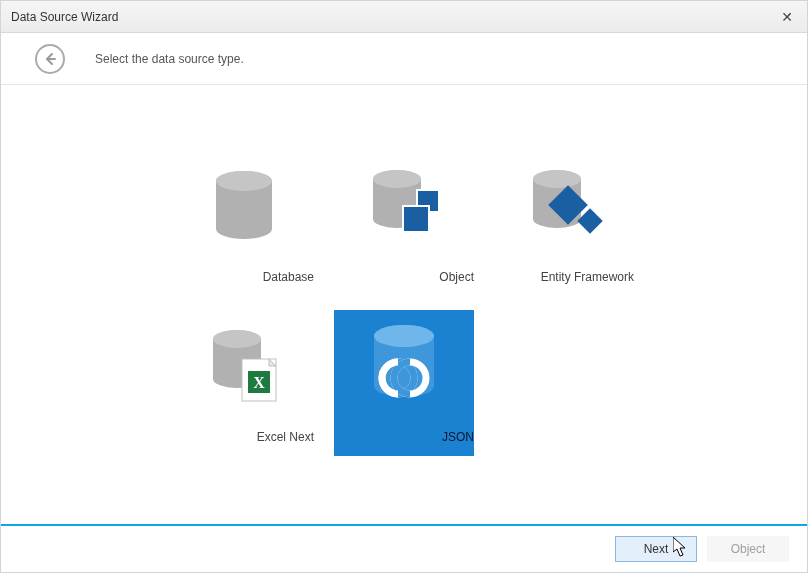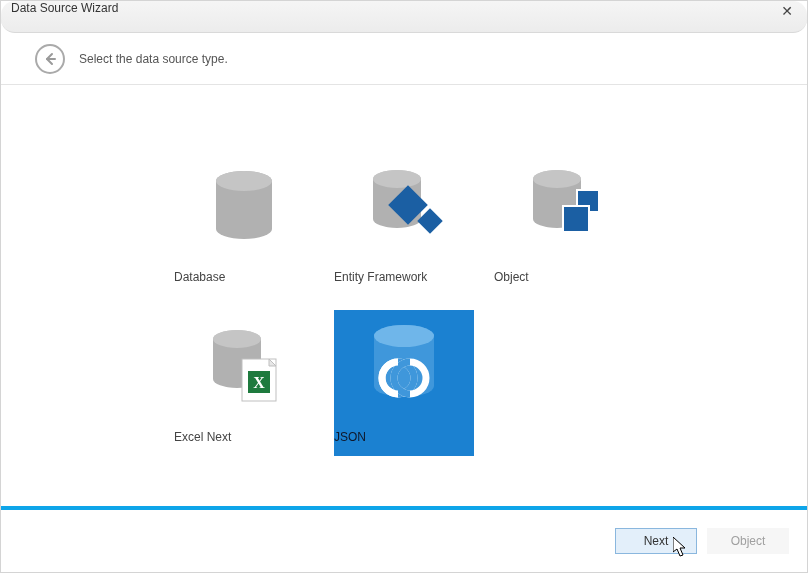--- a/index.html
+++ b/index.html
@@ -12,38 +12,37 @@
   .window {
     position: relative;
     width: 808px; height: 573px;
     border: 1px solid #d4d4d4;
     background: #fff;
   }
   .titlebar {
     height: 32px;
     background: linear-gradient(#f5f5f5,#ececec);
     border-bottom: 1px solid #d9d9d9;
-    display: flex; align-items: flex-start;
+    display: flex; align-items: center;
     padding: 0 10px;
     font-size: 12px;
     color: #333;
-    border-radius: 14px;
   }
   .titlebar .title { flex: 1; }
   .titlebar .close {
     width: 20px; height: 20px;
     display:flex; align-items:center; justify-content:center;
     font-size: 14px; color:#444; cursor:pointer;
   }
   .subheader {
     height: 52px;
     border-bottom: 1px solid #e4e4e4;
     display:flex; align-items:center;
     padding: 0 10px 0 34px;
-    gap: 14px;
+    gap: 30px;
     font-size: 12px;
     color:#555;
   }
   .back-btn {
     width: 30px; height: 30px;
     border: 2px solid #aaa;
     border-radius: 50%;
     display:flex; align-items:center; justify-content:center;
     cursor: default;
   }
@@ -56,40 +55,40 @@
     transform: translate(-50%, -50%);
     display:grid;
     grid-template-columns: repeat(3, 160px);
     grid-auto-rows: 160px;
     gap: 0px 0px;
   }
   .tile {
     width:140px; height:146px;
     margin: 6px 10px;
     display:flex; flex-direction:column;
-    align-items:flex-start; justify-content:flex-end;
+    align-items:flex-end; justify-content:flex-end;
     padding-bottom: 12px;
     font-size: 12px;
     color:#444;
     cursor:pointer;
     position:relative;
   }
   .tile .icon-area {
     flex:1; width:100%;
     display:flex; align-items:center; justify-content:center;
   }
   .tile.selected {
     background:#1b81d1;
     color:#0f172a;
   }
   .tile .label { margin-top:6px; }
   .footer {
     position:absolute; left:0; right:0; bottom:0;
-    height:66px;
-    border-top:4px solid #0ea5e9;
+    height:48px;
+    border-top:2px solid #0ea5e9;
     display:flex; align-items:center; justify-content:flex-end;
     padding: 0 18px;
     gap: 10px;
   }
   .btn {
     width: 82px; height: 26px;
     font-size: 12px;
     display:flex; align-items:center; justify-content:center;
     border:1px solid transparent;
     cursor:pointer;
@@ -144,44 +143,44 @@
         </div>
         <div class="label">Database</div>
       </div>
 
       <div class="tile">
         <div class="icon-area">
           <svg width="84" height="84" viewBox="0 0 84 84">
             <ellipse cx="35" cy="14" rx="24" ry="9" fill="#c5c5c5"></ellipse>
             <path d="M11 14 V54 a24 9 0 0 0 48 0 V14" fill="#b1b1b1"></path>
             <ellipse cx="35" cy="14" rx="24" ry="9" fill="#c5c5c5"></ellipse>
-            <g transform="translate(46,40) rotate(45)">
-              <rect x="-14" y="-14" width="28" height="28" fill="#1b5fa3"></rect>
-            </g>
-            <g transform="translate(68,56) rotate(45)">
-              <rect x="-9" y="-9" width="18" height="18" fill="#1b5fa3"></rect>
-            </g>
-          </svg>
-        </div>
-        <div class="label">Entity Framework</div>
-      </div>
-
-      <div class="tile">
-        <div class="icon-area">
-          <svg width="84" height="84" viewBox="0 0 84 84">
-            <ellipse cx="35" cy="14" rx="24" ry="9" fill="#c5c5c5"></ellipse>
-            <path d="M11 14 V54 a24 9 0 0 0 48 0 V14" fill="#b1b1b1"></path>
-            <ellipse cx="35" cy="14" rx="24" ry="9" fill="#c5c5c5"></ellipse>
             <rect x="54" y="24" width="24" height="24" fill="#fff"></rect>
             <rect x="56" y="26" width="20" height="20" fill="#1b5fa3"></rect>
             <rect x="40" y="40" width="28" height="28" fill="#fff"></rect>
             <rect x="42" y="42" width="24" height="24" fill="#1b5fa3"></rect>
           </svg>
         </div>
         <div class="label">Object</div>
+      </div>
+
+      <div class="tile">
+        <div class="icon-area">
+          <svg width="84" height="84" viewBox="0 0 84 84">
+            <ellipse cx="35" cy="14" rx="24" ry="9" fill="#c5c5c5"></ellipse>
+            <path d="M11 14 V54 a24 9 0 0 0 48 0 V14" fill="#b1b1b1"></path>
+            <ellipse cx="35" cy="14" rx="24" ry="9" fill="#c5c5c5"></ellipse>
+            <g transform="translate(46,40) rotate(45)">
+              <rect x="-14" y="-14" width="28" height="28" fill="#1b5fa3"></rect>
+            </g>
+            <g transform="translate(68,56) rotate(45)">
+              <rect x="-9" y="-9" width="18" height="18" fill="#1b5fa3"></rect>
+            </g>
+          </svg>
+        </div>
+        <div class="label">Entity Framework</div>
       </div>
 
       <div class="tile">
         <div class="icon-area">
           <svg width="84" height="84" viewBox="0 0 84 84">
             <ellipse cx="35" cy="14" rx="24" ry="9" fill="#c5c5c5"></ellipse>
             <path d="M11 14 V54 a24 9 0 0 0 48 0 V14" fill="#b1b1b1"></path>
             <ellipse cx="35" cy="14" rx="24" ry="9" fill="#c5c5c5"></ellipse>
             <g>
               <rect x="40" y="34" width="34" height="42" fill="#fff" stroke="#bfbfbf"></rect>

